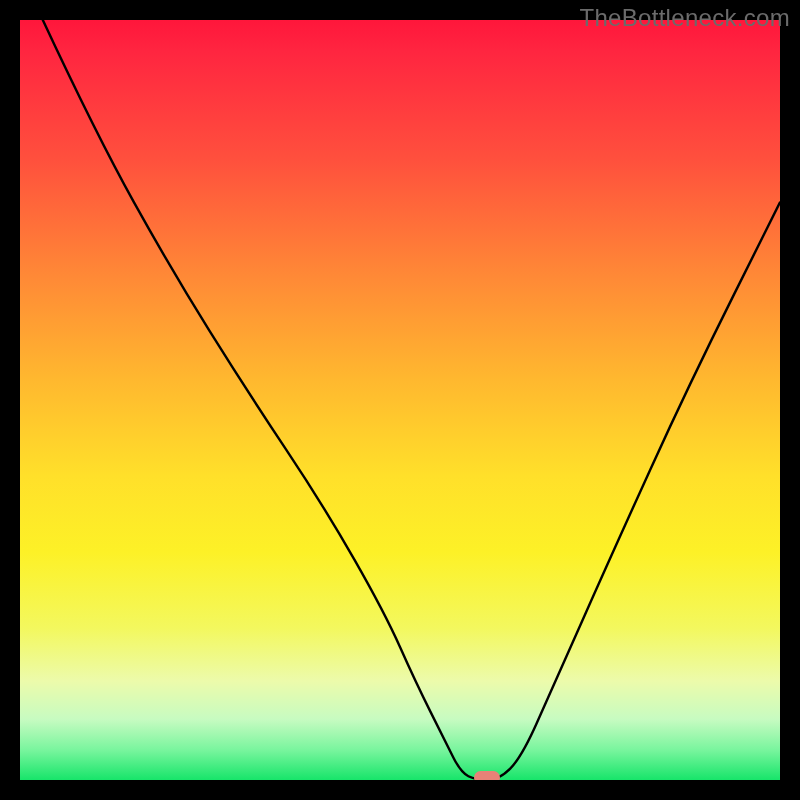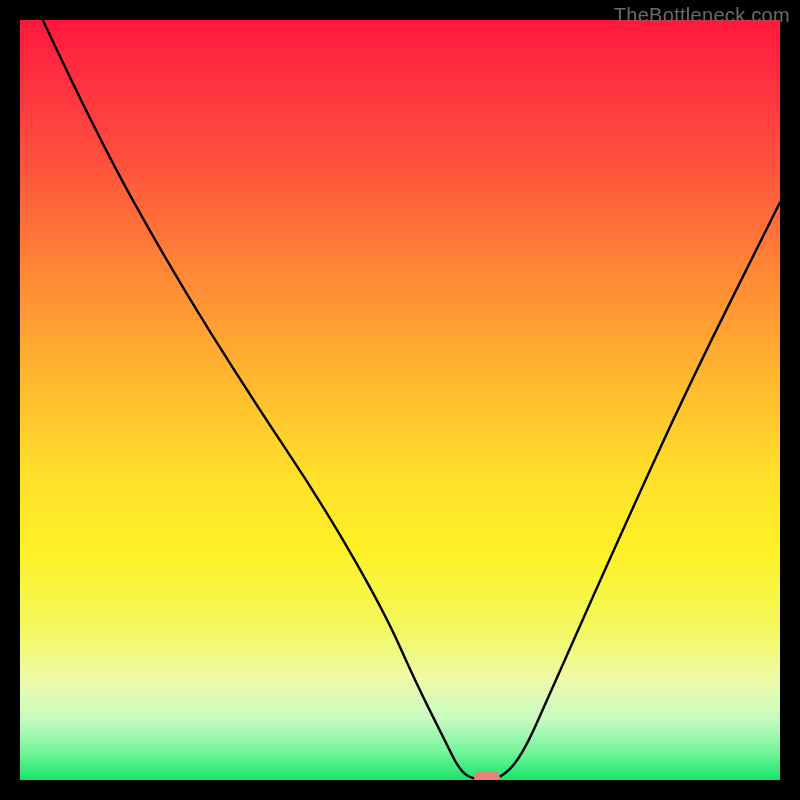--- a/index.html
+++ b/index.html
@@ -15,21 +15,21 @@
     position: relative;
     width: 800px;
     height: 800px;
     background: #000;
   }
   .watermark {
     position: absolute;
     top: 4px;
     right: 10px;
     color: #6b6b6b;
-    font-size: 20px;
+    font-size: 24px;
     font-weight: 500;
     letter-spacing: 0.3px;
     z-index: 10;
   }
   .plot-area {
     position: absolute;
     left: 20px;
     top: 20px;
     width: 760px;
     height: 760px;

